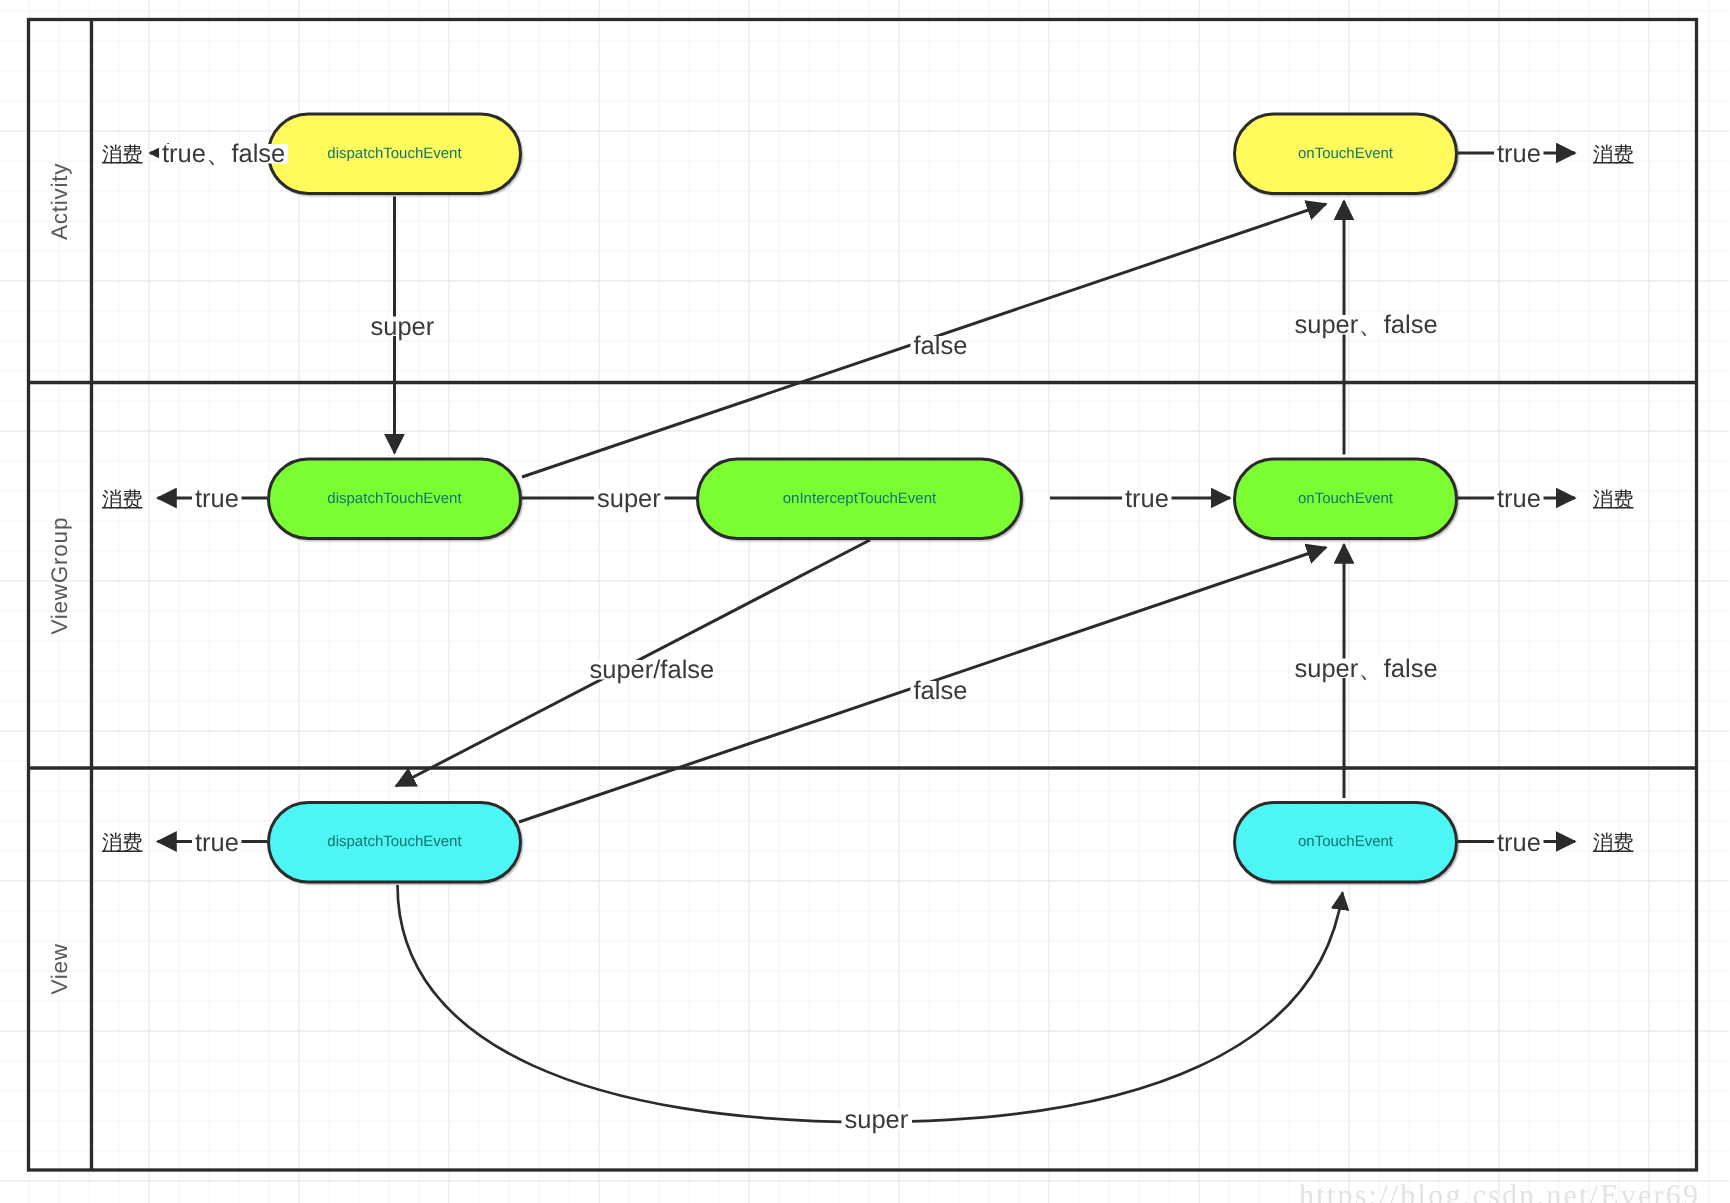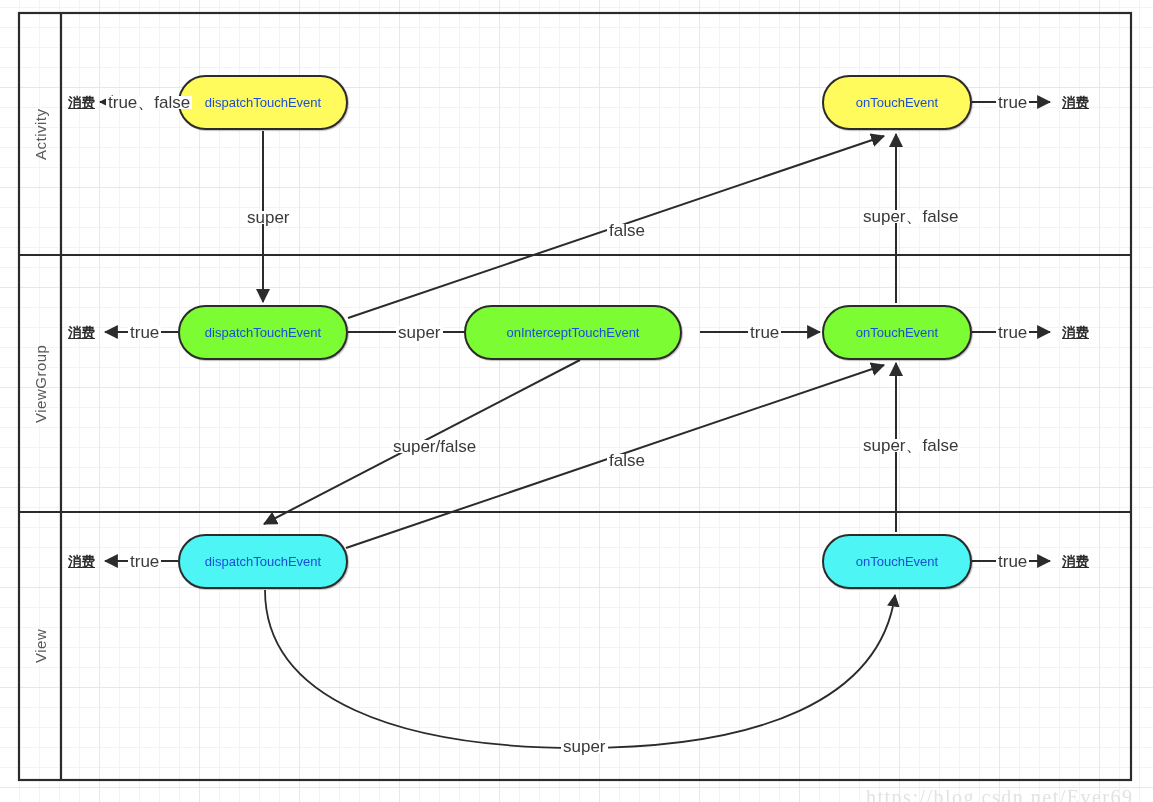--- a/index.html
+++ b/index.html
@@ -30,22 +30,22 @@
     height: 802px;
     overflow: visible;
   }
   .node {
     position: absolute;
     display: flex;
     align-items: center;
     justify-content: center;
     border: 2px solid #2b2b2b;
     border-radius: 28px;
-    font-size: 13px;
-    color: #1d4ed8;
+    font-size: 10px;
+    color: #0f766e;
     box-sizing: border-box;
     box-shadow: 1px 1px 1px rgba(0,0,0,0.25);
     white-space: nowrap;
   }
   .lane-label {
     position: absolute;
     font-size: 15px;
     color: #595959;
     writing-mode: vertical-rl;
     transform: rotate(180deg);
@@ -62,21 +62,20 @@
     padding: 0 2px;
     white-space: nowrap;
     line-height: 13px;
   }
   .term {
     position: absolute;
     font-size: 13.5px;
     color: #2b2b2b;
     text-decoration: underline;
     white-space: nowrap;
-    font-weight: bold;
   }
   .watermark {
     position: absolute;
     font-size: 20px;
     color: #e2e2e2;
     font-family: "Liberation Serif", serif;
     letter-spacing: 1.5px;
     white-space: nowrap;
     user-select: none;
   }

